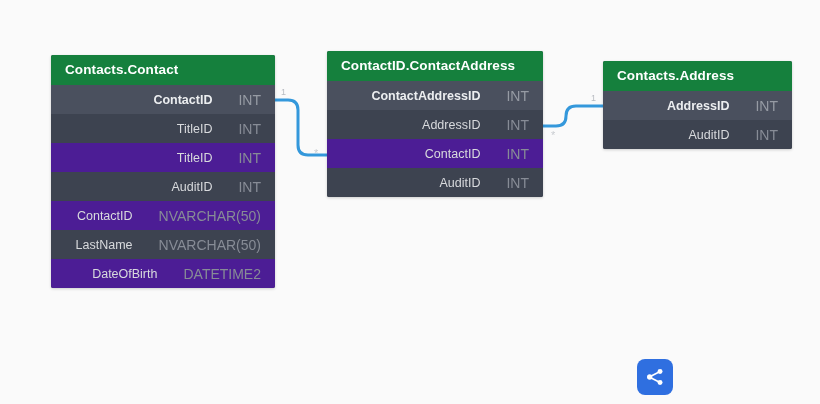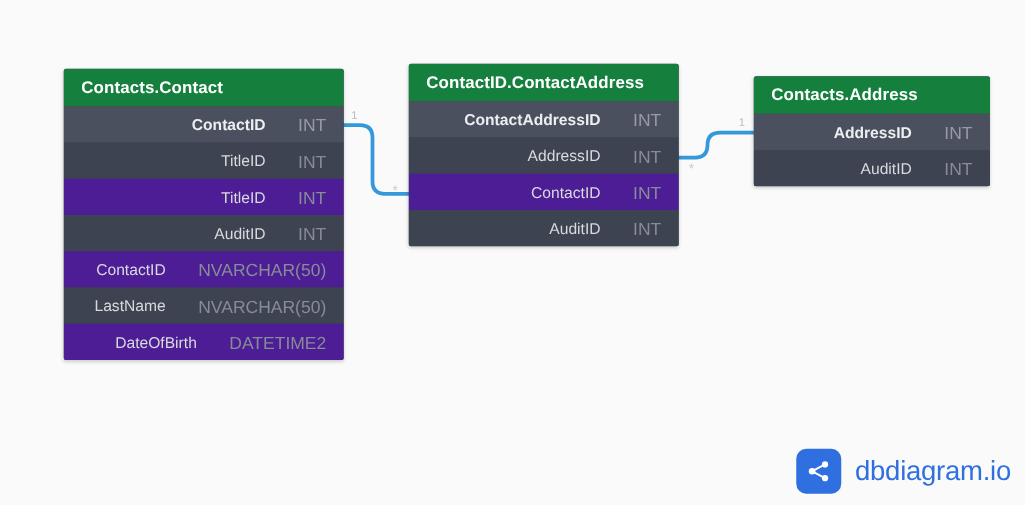--- a/index.html
+++ b/index.html
@@ -204,16 +204,15 @@
 
   <div id="brand" style="left: 637px; top: 359px;">
     <span id="brand-mark">
       <svg width="22" height="22" viewBox="0 0 24 24" aria-hidden="true">
         <circle cx="17.5" cy="6" r="2.7" fill="#ffffff"></circle>
         <circle cx="17.5" cy="18" r="2.7" fill="#ffffff"></circle>
         <circle cx="6.2" cy="12" r="2.9" fill="#ffffff"></circle>
         <path d="M8.4 10.7 L15.4 7.1 M8.4 13.3 L15.4 16.9" stroke="#ffffff" stroke-width="1.7" stroke-linecap="round" fill="none"></path>
       </svg>
     </span>
-    <span id="brand-text">dbdiagram.io</span>
   </div>
 
 </div>
 
 </body></html>

